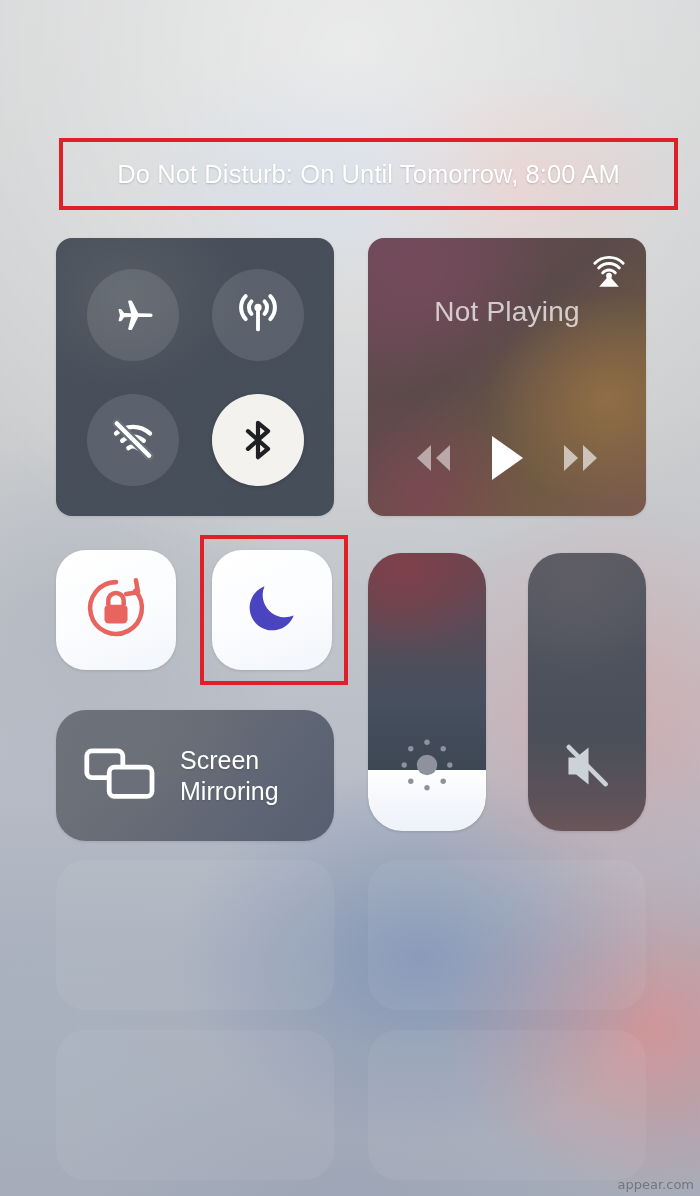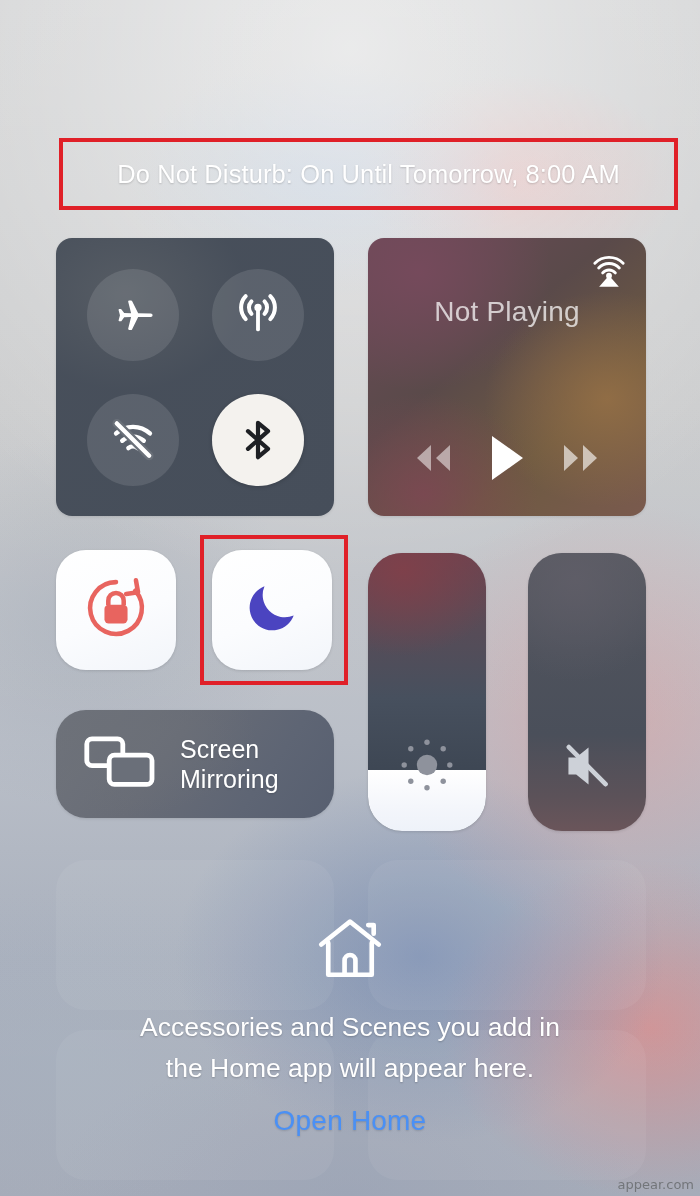--- a/index.html
+++ b/index.html
@@ -131,21 +131,21 @@
     position:absolute; left:0; right:0; bottom:0;
     background:linear-gradient(180deg,#ffffff 0%,#f4f6fb 60%,#eef2f9 100%);
   }
   .slider-glyph {
     position:absolute; left:0; right:0; display:flex; justify-content:center;
     pointer-events:none;
   }
 
   
   #screen-mirroring {
-    position:absolute; left:56px; top:710px; width:278px; height:108px;
+    position:absolute; left:56px; top:710px; width:278px; height:131px;
     border-radius:30px;
     background:
       radial-gradient(ellipse 200px 120px at 20% 20%, rgba(108,112,120,.95), rgba(108,112,120,0) 72%),
       linear-gradient(125deg, #70747c 0%, #686c76 40%, #5e6574 72%, #575f70 100%);
     display:flex; align-items:center; gap:22px; padding-left:26px;
     box-shadow:0 1px 3px rgba(0,0,0,.10);
   }
   #screen-mirroring-label {
     font-size:25px; line-height:1.22; color:#ffffff;
     text-shadow:0 1px 2px rgba(0,0,0,.16);
@@ -330,30 +330,15 @@
         <rect x="2.4" y="3.4" width="18" height="13.4" rx="2.6"></rect>
         <rect x="13.6" y="11.6" width="21.4" height="14.6" rx="2.6" fill="#6a6f79"></rect>
       </svg>
     </span>
     <div id="screen-mirroring-label">
       <span>Screen</span>
       <span>Mirroring</span>
     </div>
   </div>
 
-  <div id="home-section">
-    <span id="home-icon">
-      <svg width="70" height="66" viewBox="0 0 36 34" fill="none" stroke="#ffffff" stroke-width="2.4" stroke-linejoin="round" stroke-linecap="round">
-        <path d="M3.2 15.2L18 3.4l14.8 11.8"></path>
-        <path d="M6.8 14.4v16.4h22.4V14.4"></path>
-        <path d="M27.4 5.2h2.8v4.4"></path>
-        <path d="M15.2 30.8v-7.4a2.8 2.8 0 0 1 5.6 0v7.4"></path>
-      </svg>
-    </span>
-    <div id="home-description">
-      <span>Accessories and Scenes you add in</span>
-      <span>the Home app will appear here.</span>
-    </div>
-    <a href="#" id="open-home-link" style="color: rgb(74, 144, 245);">Open Home</a>
-  </div>
 
   <div id="watermark">appear.com</div>
 </div>
 
 </body></html>

